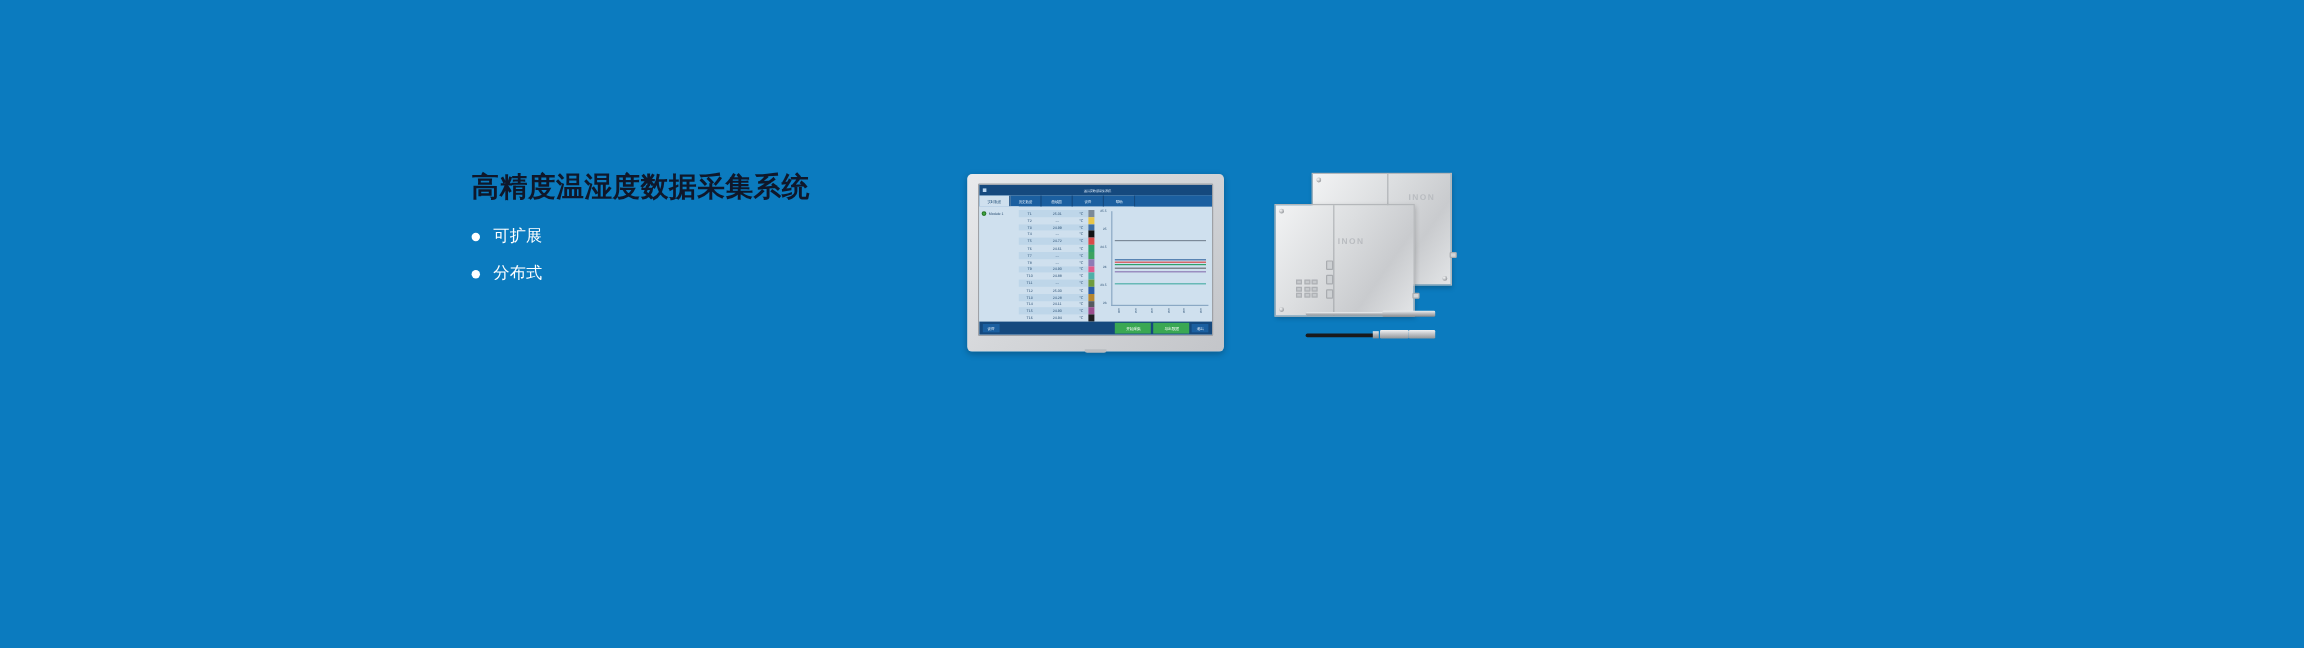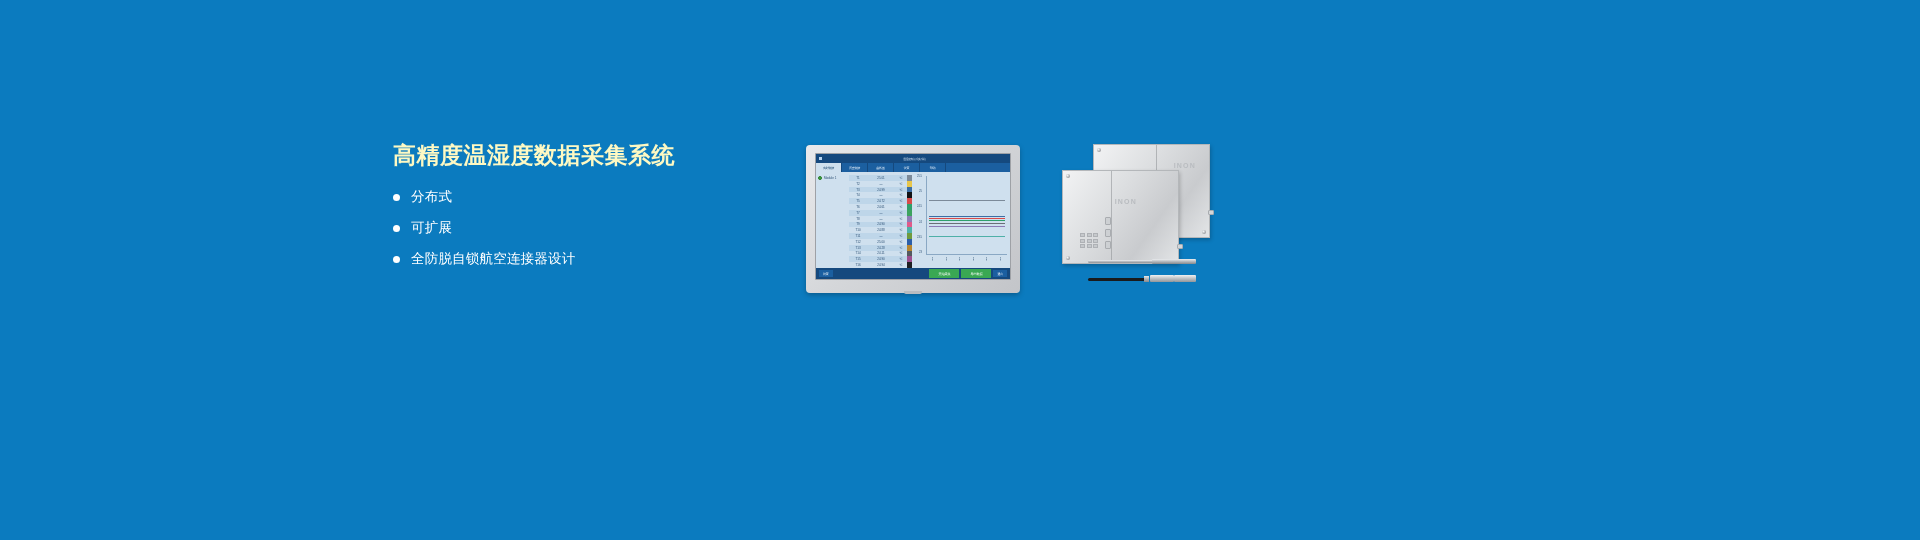--- a/index.html
+++ b/index.html
@@ -24,21 +24,21 @@
   
   .copy {
     position: absolute;
     left: 393px;
     top: 143px;
     width: 420px;
   }
   .headline {
     font-size: 23px;
     font-weight: bold;
-    color: #fef9c3;
+    color: #0f172a;
     letter-spacing: 0.5px;
     line-height: 1.1;
     white-space: nowrap;
   }
   .subhead {
     margin-top: 18px;
     font-size: 13.5px;
     color: #eaf4fb;
     font-weight: normal;
     letter-spacing: 0.2px;
@@ -388,29 +388,25 @@
 </head>
 <body>
 
 <div class="banner">
 
   <div class="copy">
     <div class="headline">高精度温湿度数据采集系统</div>
     <ul class="bullets">
       <li class="bullet">
         <span class="bullet-dot"></span>
-        <span>分布式</span>
-      </li>
-      <li class="bullet">
-        <span class="bullet-dot"></span>
         <span>可扩展</span>
       </li>
       <li class="bullet">
         <span class="bullet-dot"></span>
-        <span>全防脱自锁航空连接器设计</span>
+        <span>分布式</span>
       </li>
     </ul>
   </div>
 
   <div class="monitor">
     <div class="monitor-inner">
       <div class="screen">
 
         <div class="screen-titlebar">
           <span class="titlebar-dot"></span>

